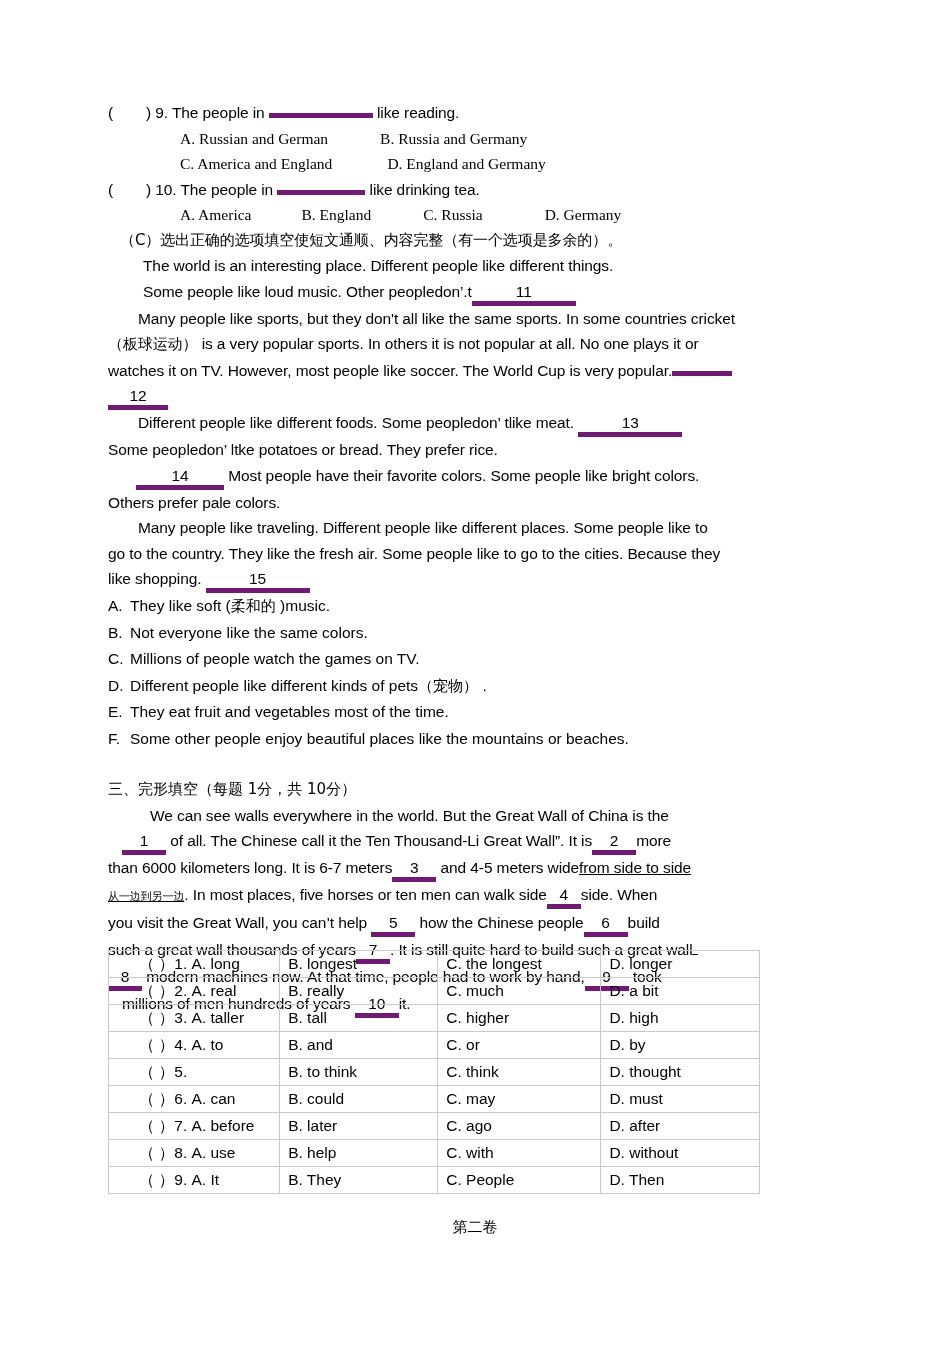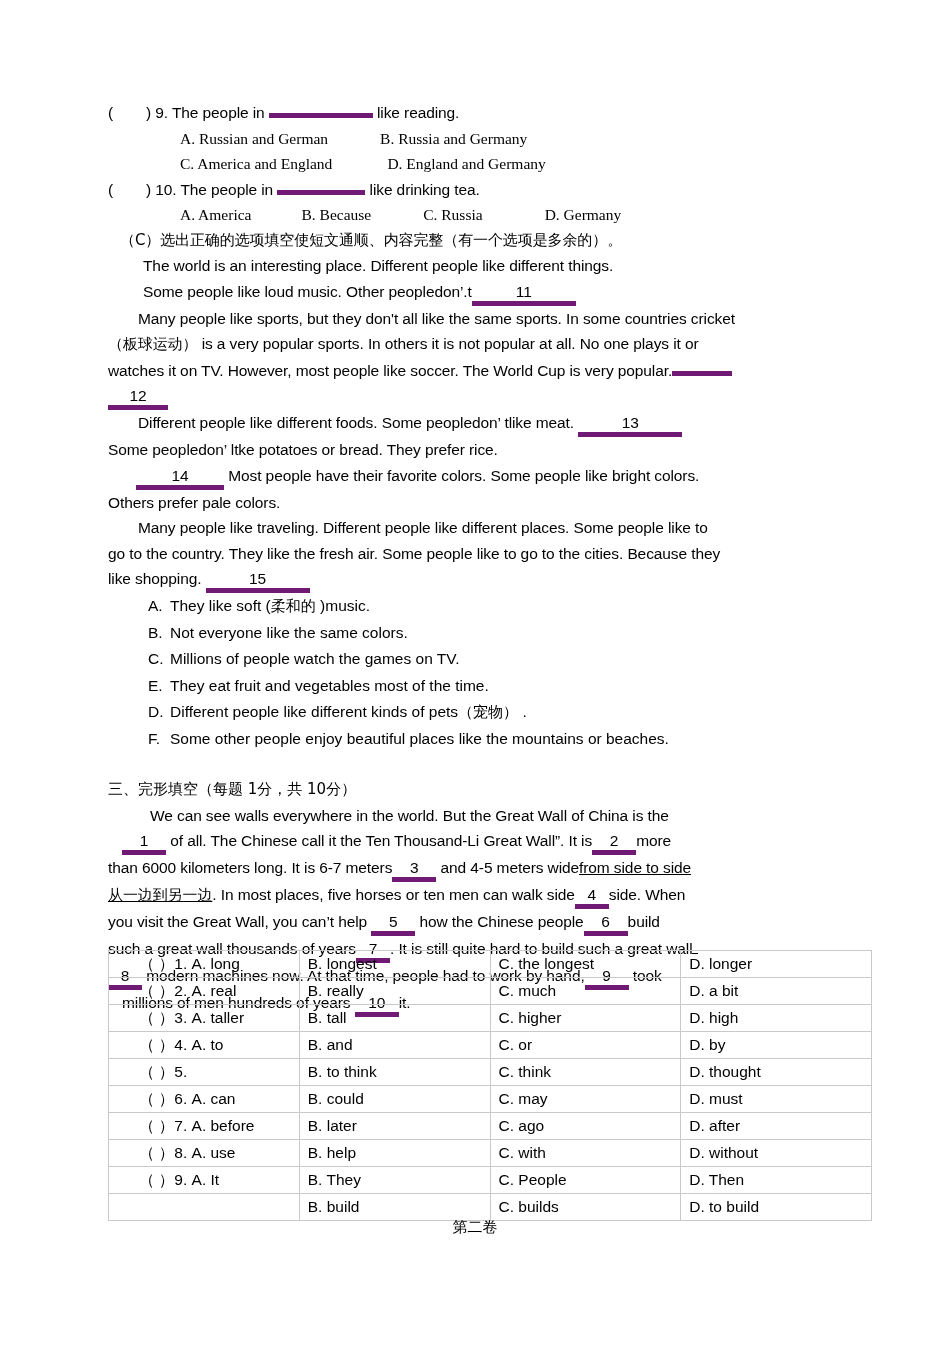--- a/index.html
+++ b/index.html
@@ -60,43 +60,42 @@
   }
   .opt-row {
     font-size: 15.5px;
     line-height: 25.5px;
     padding-left: 42px;
     font-family: Liberation Serif, serif;
   }
   .choice-list {
     font-size: 15.5px;
     line-height: 25.5px;
-    margin-left: 40px;
   }
   .choice-list .ltr {
     display: inline-block;
     width: 22px;
   }
   .indent {
     display: inline-block;
     width: 30px;
   }
   .u-cn {
     text-decoration: underline;
     font-family: "DejaVu Sans", sans-serif;
-    font-size: 15px;
+    font-size: 11px;
   }
   .u-en {
     text-decoration: underline;
   }
   table.choices {
     position: absolute;
     left: 108px;
     top: 950px;
-    width: 764px;
+    width: 652px;
     border-collapse: collapse;
     font-size: 15.5px;
   }
   table.choices td {
     border: 1px solid #c9c9c9;
     height: 26px;
     padding: 0 0 0 8px;
     vertical-align: middle;
     white-space: nowrap;
   }
@@ -129,42 +128,42 @@
   <div class="content">
 
     <div class="line"><span class="paren"><span>(</span></span><span>)</span> <span>9.</span> <span>The people in</span> <span class="blank b-wide"></span> <span>like reading.</span></div>
 
     <div class="opt-row"><span class="indent"></span><span>A. Russian and German</span><span style="display:inline-block;width:52px"></span><span>B. Russia and Germany</span></div>
 
     <div class="opt-row"><span class="indent"></span><span>C. America and England</span><span style="display:inline-block;width:55px"></span><span>D. England and Germany</span></div>
 
     <div class="line"><span class="paren"><span>(</span></span><span>)</span> <span>10.</span> <span>The people in</span> <span class="blank b-med"></span> <span>like drinking tea.</span></div>
 
-    <div class="opt-row"><span class="indent"></span><span>A. America</span><span style="display:inline-block;width:50px"></span><span>B. Because</span><span style="display:inline-block;width:52px"></span><span>C. Russia</span><span style="display:inline-block;width:62px"></span><span>D. Germany</span></div>
+    <div class="opt-row"><span class="indent"></span><span>A. America</span><span style="display:inline-block;width:50px"></span><span>B. England</span><span style="display:inline-block;width:52px"></span><span>C. Russia</span><span style="display:inline-block;width:62px"></span><span>D. Germany</span></div>
 
     <div class="line cn" style="padding-left:12px">（C）选出正确的选项填空使短文通顺、内容完整（有一个选项是多余的）。</div>
 
     <div class="para" style="padding-left:35px">The world is an interesting place. Different people like different things.</div>
 
     <div class="para" style="padding-left:35px"><span>Some people like loud music. Other peopledon</span><span>’.t</span><span class="blank b-wide">11</span></div>
 
     <div class="para"><span class="indent"></span><span>Many people like sports, but they don't all like the same sports. In some countries cricket</span><br><span class="cn">（板球运动）</span> <span>is a very popular sports. In others it is not popular at all. No one plays it or</span><br><span>watches it on TV. However, most people like soccer. The World Cup is very popular.</span><span class="blank b-narrow"></span><br><span class="blank b-narrow">12</span></div>
 
     <div class="para"><span class="indent"></span><span>Different people like different foods. Some peopledon</span><span>’ tlike meat.</span> <span class="blank b-wide">13</span><br><span>Some peopledon</span><span>’ ltke potatoes or bread. They prefer rice.</span></div>
 
     <div class="para"><span style="display:inline-block;width:28px"></span><span class="blank b-med">14</span> <span>Most people have their favorite colors. Some people like bright colors.</span><br><span>Others prefer pale colors.</span></div>
 
     <div class="para"><span class="indent"></span><span>Many people like traveling. Different people like different places. Some people like to</span><br><span>go to the country. They like the fresh air. Some people like to go to the cities. Because they</span><br><span>like shopping.</span> <span class="blank b-wide">15</span></div>
 
     <div class="choice-list">
       <div><span class="ltr">A.</span><span>They like soft (</span><span class="cn">柔和的</span><span> )music.</span></div>
       <div><span class="ltr">B.</span><span>Not everyone like the same colors.</span><span class="cn"></span><span></span></div>
       <div><span class="ltr">C.</span><span>Millions of people watch the games on TV.</span><span class="cn"></span><span></span></div>
+      <div><span class="ltr">D.</span><span>Different people like different kinds of pets</span><span class="cn">（宠物）</span><span> .</span></div>
       <div><span class="ltr">E.</span><span>They eat fruit and vegetables most of the time.</span><span class="cn"></span><span></span></div>
-      <div><span class="ltr">D.</span><span>Different people like different kinds of pets</span><span class="cn">（宠物）</span><span> .</span></div>
       <div><span class="ltr">F.</span><span>Some other people enjoy beautiful places like the mountains or beaches.</span><span class="cn"></span><span></span></div>
     </div>
 
     <div class="sec-head">三、完形填空（每题 1分，共 10分）</div>
 
     <div class="para">
       <span style="display:inline-block;width:42px"></span><span>We can see walls everywhere in the world. But the Great Wall of China is the</span><br>
       <span style="display:inline-block;width:14px"></span><span class="blank b-tiny">1</span> <span>of all. The Chinese call it</span> <span>the Ten Thousand-Li Great Wall</span><span>”. It is</span><span class="blank b-tiny">2</span><span>more</span><br>
       <span>than 6000 kilometers long. It is 6-7 meters</span><span class="blank b-tiny">3</span> <span>and 4-5 meters wide</span><span class="u-en">from side to side</span><br>
       <span class="u-cn">从一边到另一边</span><span>. In most places, five horses or ten men can walk side</span><span class="blank b-xtiny">4</span><span>side. When</span><br>
@@ -225,24 +224,18 @@
         <td class="col-b">B. help</td>
         <td class="col-c">C. with</td>
         <td class="col-d">D. without</td>
       </tr>
       <tr>
         <td class="col-a"><span class="inner">（  ）9. A. It</span></td>
         <td class="col-b">B. They</td>
         <td class="col-c">C. People</td>
         <td class="col-d">D. Then</td>
       </tr>
-      <tr>
-        <td class="col-a"><span class="inner"></span></td>
-        <td class="col-b">B. build</td>
-        <td class="col-c">C. builds</td>
-        <td class="col-d">D. to build</td>
-      </tr>
     </tbody>
   </table>
 
   <div class="footer">第二卷</div>
 
 </div>
 
 </body></html>

